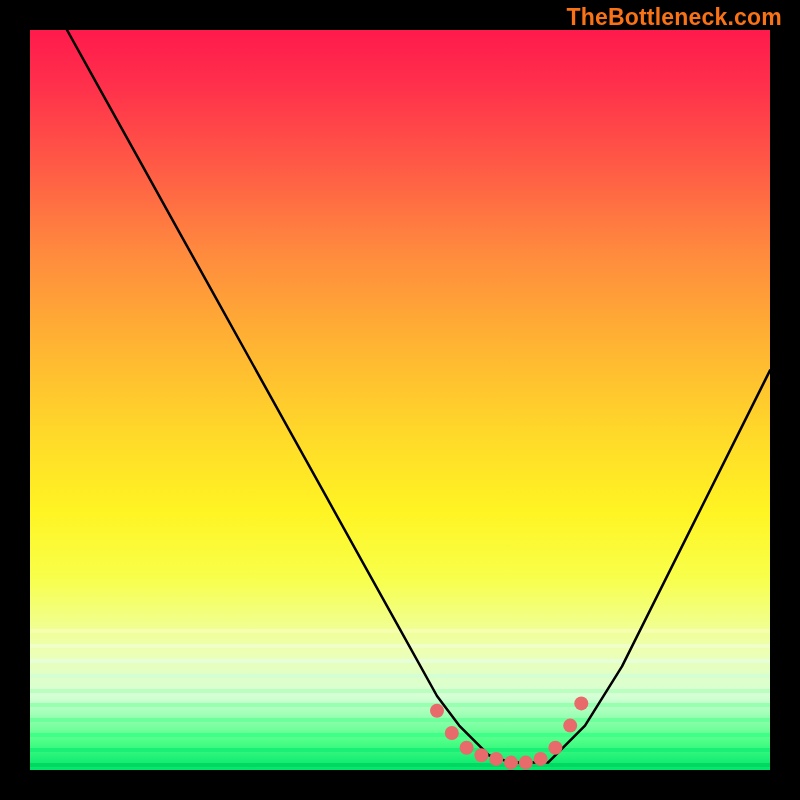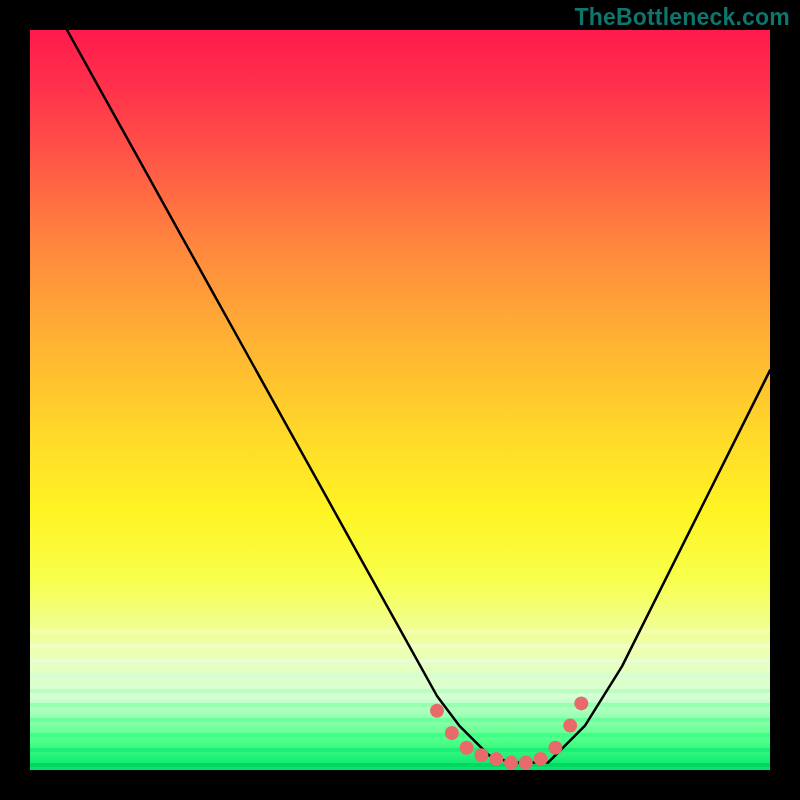--- a/index.html
+++ b/index.html
@@ -13,22 +13,22 @@
   }
   .frame {
     position: relative;
     width: 800px;
     height: 800px;
     background: #000;
   }
   .watermark {
     position: absolute;
     top: 4px;
-    right: 10px;
-    color: #0f766e;
+    right: 18px;
+    color: #f97316;
     font-size: 23px;
     font-weight: 600;
     letter-spacing: 0.2px;
     z-index: 5;
   }
   .plot-area {
     position: absolute;
     left: 30px;
     top: 30px;
     width: 740px;

